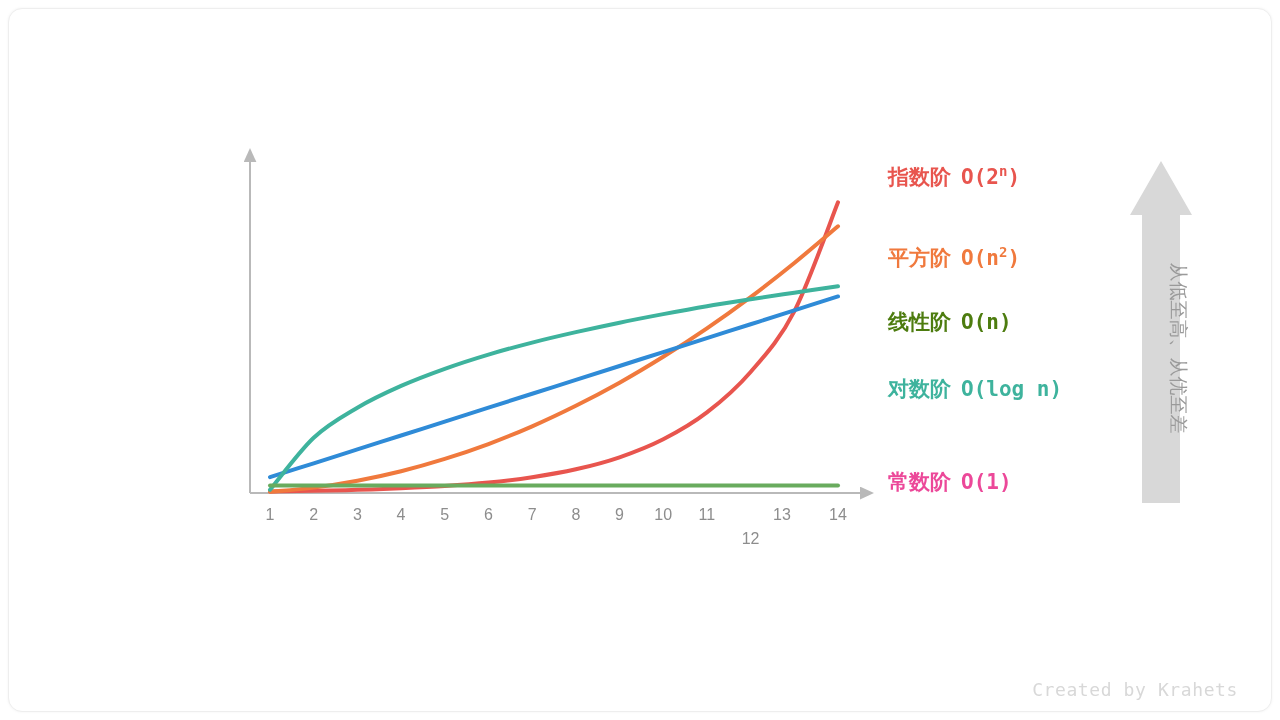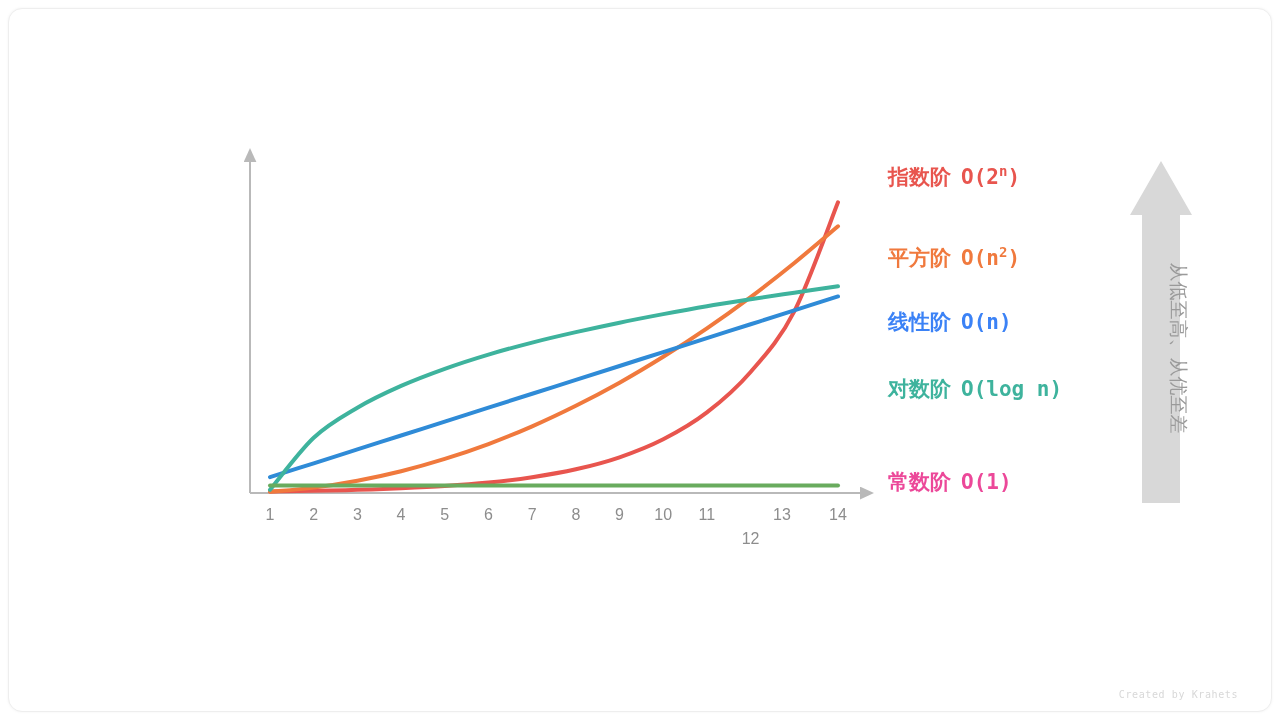--- a/index.html
+++ b/index.html
@@ -91,21 +91,21 @@
     font-size: 19px;
     white-space: nowrap;
     transform: rotate(90deg);
     transform-origin: center center;
   }
   #footer {
     position: absolute;
     right: 42px;
     bottom: 20px;
     color: #d8d8d8;
-    font-size: 10px;
+    font-size: 18px;
     font-family: "DejaVu Sans Mono", "Liberation Mono", monospace;
     letter-spacing: 0.6px;
   }
 </style>
 </head>
 <body>
 
 <div id="card"></div>
 
 <div id="stage">
@@ -149,21 +149,21 @@
       <div class="tick" style="left: 648.231px;">10</div>
       <div class="tick" style="left: 691.923px;">11</div>
       <div class="tick" style="left: 735.615px; margin-top: 24px;">12</div>
       <div class="tick" style="left: 767px;">13</div>
       <div class="tick" style="left: 823px;">14</div>
     </div>
 
   <div id="legend-layer">
       <div class="legend-item" style="top: 163px; color: rgb(232, 85, 78); text-align: right;"><span class="cn">指数阶</span><span class="bigo">O(2<sup>n</sup>)</span></div>
       <div class="legend-item" style="top: 244px; color: rgb(240, 121, 61);"><span class="cn">平方阶</span><span class="bigo">O(n<sup>2</sup>)</span></div>
-      <div class="legend-item" style="top: 308px; color: #3b82f6;"><span class="cn">线性阶</span><span class="bigo">O(n)</span></div>
+      <div class="legend-item" style="top: 308px; color: #4d7c0f;"><span class="cn">线性阶</span><span class="bigo">O(n)</span></div>
       <div class="legend-item" style="top: 375px; color: rgb(62, 179, 157);"><span class="cn">对数阶</span><span class="bigo">O(log n)</span></div>
       <div class="legend-item" style="top: 468px; color: #ec4899;"><span class="cn">常数阶</span><span class="bigo">O(1)</span></div>
     </div>
 
   <div id="arrow-text">从低至高、从优至差</div>
 
   <div id="footer">Created by Krahets</div>
 
 </div>
 

